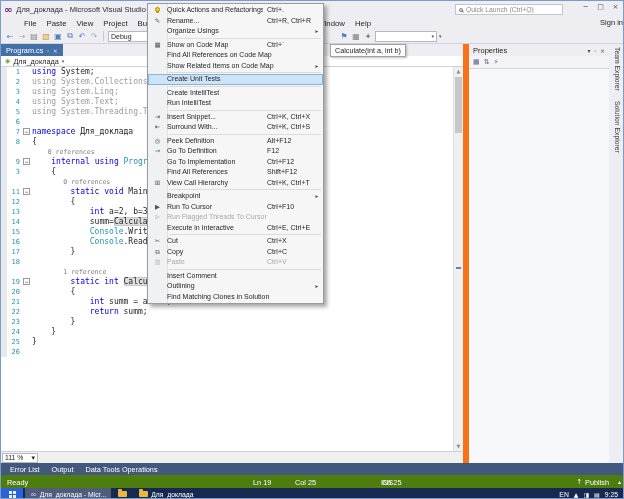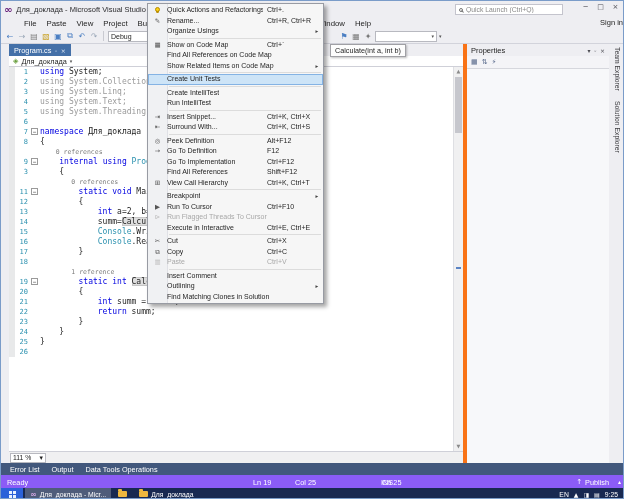--- a/index.html
+++ b/index.html
@@ -27,21 +27,21 @@
     display:flex;align-items:center;gap:2px;padding-left:4px;}
   .tb-icon{width:10px;text-align:center;font-size:8px;font-family:"DejaVu Sans",sans-serif;}
   .tb-sep{width:1px;height:10px;background:#c9cad1;margin:0 2px;}
   .combo{height:11px;background:#fff;border:1px solid #b8b9c0;font-size:7px;display:flex;align-items:center;
     justify-content:space-between;padding:0 2px;color:#1e1e1e;}
   .combo .arr{font-size:5px;color:#555;font-family:"DejaVu Sans",sans-serif;}
   .tb-spacer{width:173px;}
 
   
   .main{position:absolute;top:43px;left:0;right:0;height:419px;}
-  .editor-col{position:absolute;left:0;top:0;width:462px;height:419px;display:flex;flex-direction:column;padding-left:8px;}
+  .editor-col{position:absolute;left:0;top:0;width:462px;height:419px;display:flex;flex-direction:column;}
   .tabstrip{height:12px;background:#eeeef2;display:flex;flex:none;}
   .tab-active{background:#4470a8;color:#fff;font-size:7.3px;display:flex;align-items:center;gap:3px;padding:0 5px;}
   .tab-ico{font-size:6px;color:#dce6f5;font-family:"DejaVu Sans",sans-serif;}
   .navbar{height:11px;background:#fff;border-bottom:1px solid #cfd0d8;display:flex;align-items:center;
     gap:3px;padding-left:4px;font-size:7.3px;flex:none;}
   .nav-proj-icon{color:#6a9f3e;font-size:7px;font-family:"DejaVu Sans",sans-serif;}
   .editor-body{flex:1;background:#fff;position:relative;overflow:hidden;}
   .elines{position:absolute;left:0;top:0;right:10px;bottom:0;}
   .erow{display:flex;height:10px;line-height:10px;font-family:"DejaVu Sans Mono",monospace;font-size:8px;}
   .emargin{width:6px;background:#e8e9ea;flex:none;}
@@ -57,39 +57,39 @@
   .sarrow{display:block;text-align:center;font-size:5px;color:#8a8a8a;height:9px;line-height:9px;font-family:"DejaVu Sans",sans-serif;}
   .sarrow.down{position:absolute;bottom:0;left:0;right:0;}
   .vthumb{position:absolute;top:10px;left:1px;right:1px;height:56px;background:#c6c7cd;}
   .vtick{position:absolute;left:2px;right:2px;height:2px;background:#5b84c4;top:52%;}
   .zoombar{height:12px;background:#f0f0f1;border-top:1px solid #cfd0d8;display:flex;align-items:center;flex:none;}
   .zoomcombo{width:36px;height:10px;background:#fff;border:1px solid #b8b9c0;font-size:6.8px;display:flex;
     align-items:center;justify-content:space-between;padding:0 2px;margin-left:1px;}
 
   
   .props{position:absolute;left:462px;top:0;width:146px;height:419px;background:#eeeef2;
-    border-left:4px solid #f97316;display:flex;flex-direction:column;}
+    border-left:6px solid #f97316;display:flex;flex-direction:column;}
   .props-header{height:12px;display:flex;align-items:center;font-size:7.5px;padding:0 4px;}
   .props-hicons{margin-left:auto;display:flex;gap:3px;}
   .ph-icon{font-size:6px;color:#4b4b52;font-family:"DejaVu Sans",sans-serif;}
   .props-toolbar{height:13px;display:flex;align-items:center;gap:4px;padding:0 4px;background:#f4f4f7;
     border-bottom:1px solid #d6d7dd;}
   .pt-icon{font-size:7px;color:#5a6b8c;font-family:"DejaVu Sans",sans-serif;}
   .props-body{flex:1;background:#f7f8fa;}
 
   
   .side-tabs{position:absolute;left:608px;top:0;width:16px;height:419px;background:#eeeef2;
     display:flex;flex-direction:column;gap:10px;padding-top:3px;align-items:center;}
   .side-tab{writing-mode:vertical-rl;font-size:6.8px;color:#3b3b3f;white-space:nowrap;}
 
   
   .bottom-tabs{position:absolute;left:0;right:0;top:462px;height:12px;background:#42587c;
     display:flex;align-items:center;padding-left:3px;}
   .btab{color:#fff;font-size:7.3px;padding:0 6px;white-space:nowrap;}
-  .statusbar{position:absolute;left:0;right:0;top:474px;height:13px;background:#8b5cf6;color:#fff;font-size:7.3px;}
+  .statusbar{position:absolute;left:0;right:0;top:474px;height:13px;background:#4d7c0f;color:#fff;font-size:7.3px;}
   .sb-ready{position:absolute;left:6px;top:2.5px;}
   .sb-f{position:absolute;top:2.5px;}
   .sb-right{position:absolute;right:14px;top:2.5px;display:flex;gap:3px;align-items:center;}
   .sb-exp{position:absolute;right:2px;top:2.5px;font-size:6px;font-family:"DejaVu Sans",sans-serif;}
   .sb-ico{font-size:7px;font-family:"DejaVu Sans",sans-serif;}
 
   
   .taskbar{position:absolute;left:0;right:0;top:487px;height:12px;background:#182951;display:flex;align-items:center;}
   .start{width:22px;height:12px;background:#2b62d9;display:flex;align-items:center;justify-content:center;flex:none;}
   .winflag{width:3px;height:3px;background:#e8f1ff;box-shadow:4px 0 0 #e8f1ff,0 4px 0 #e8f1ff,4px 4px 0 #e8f1ff;

